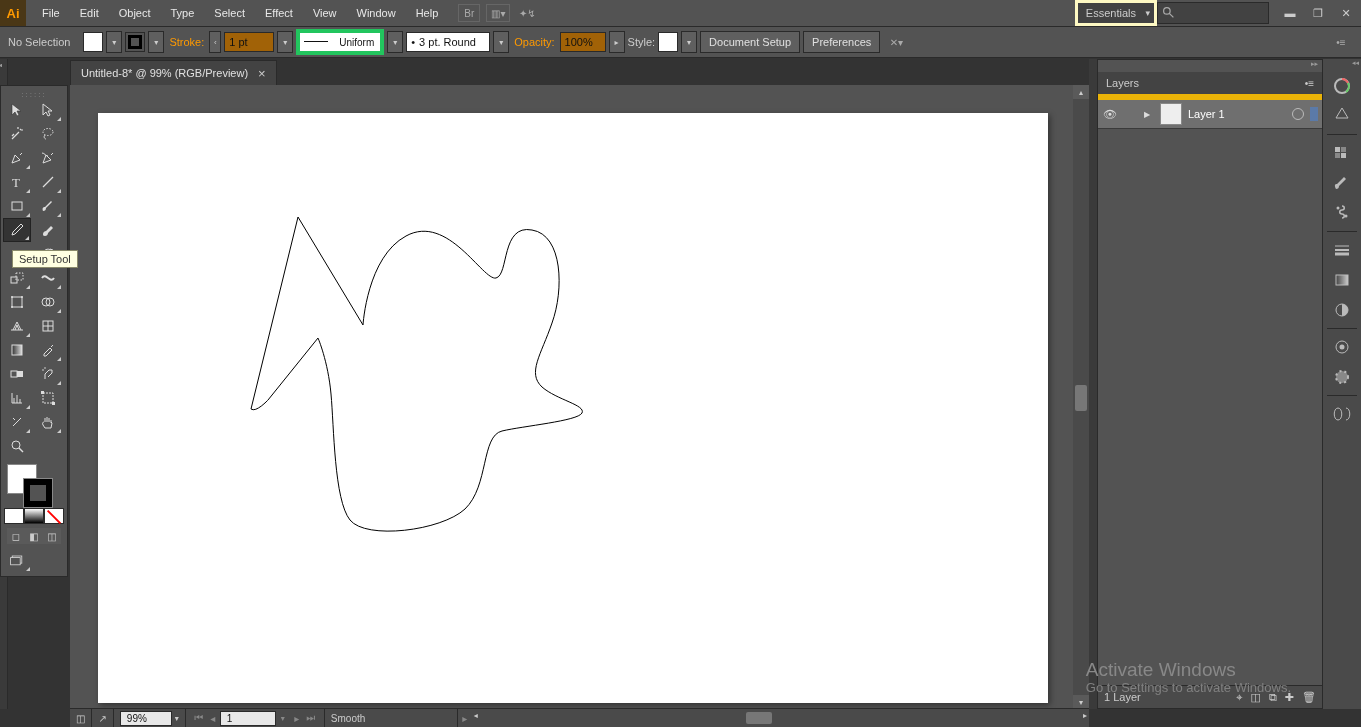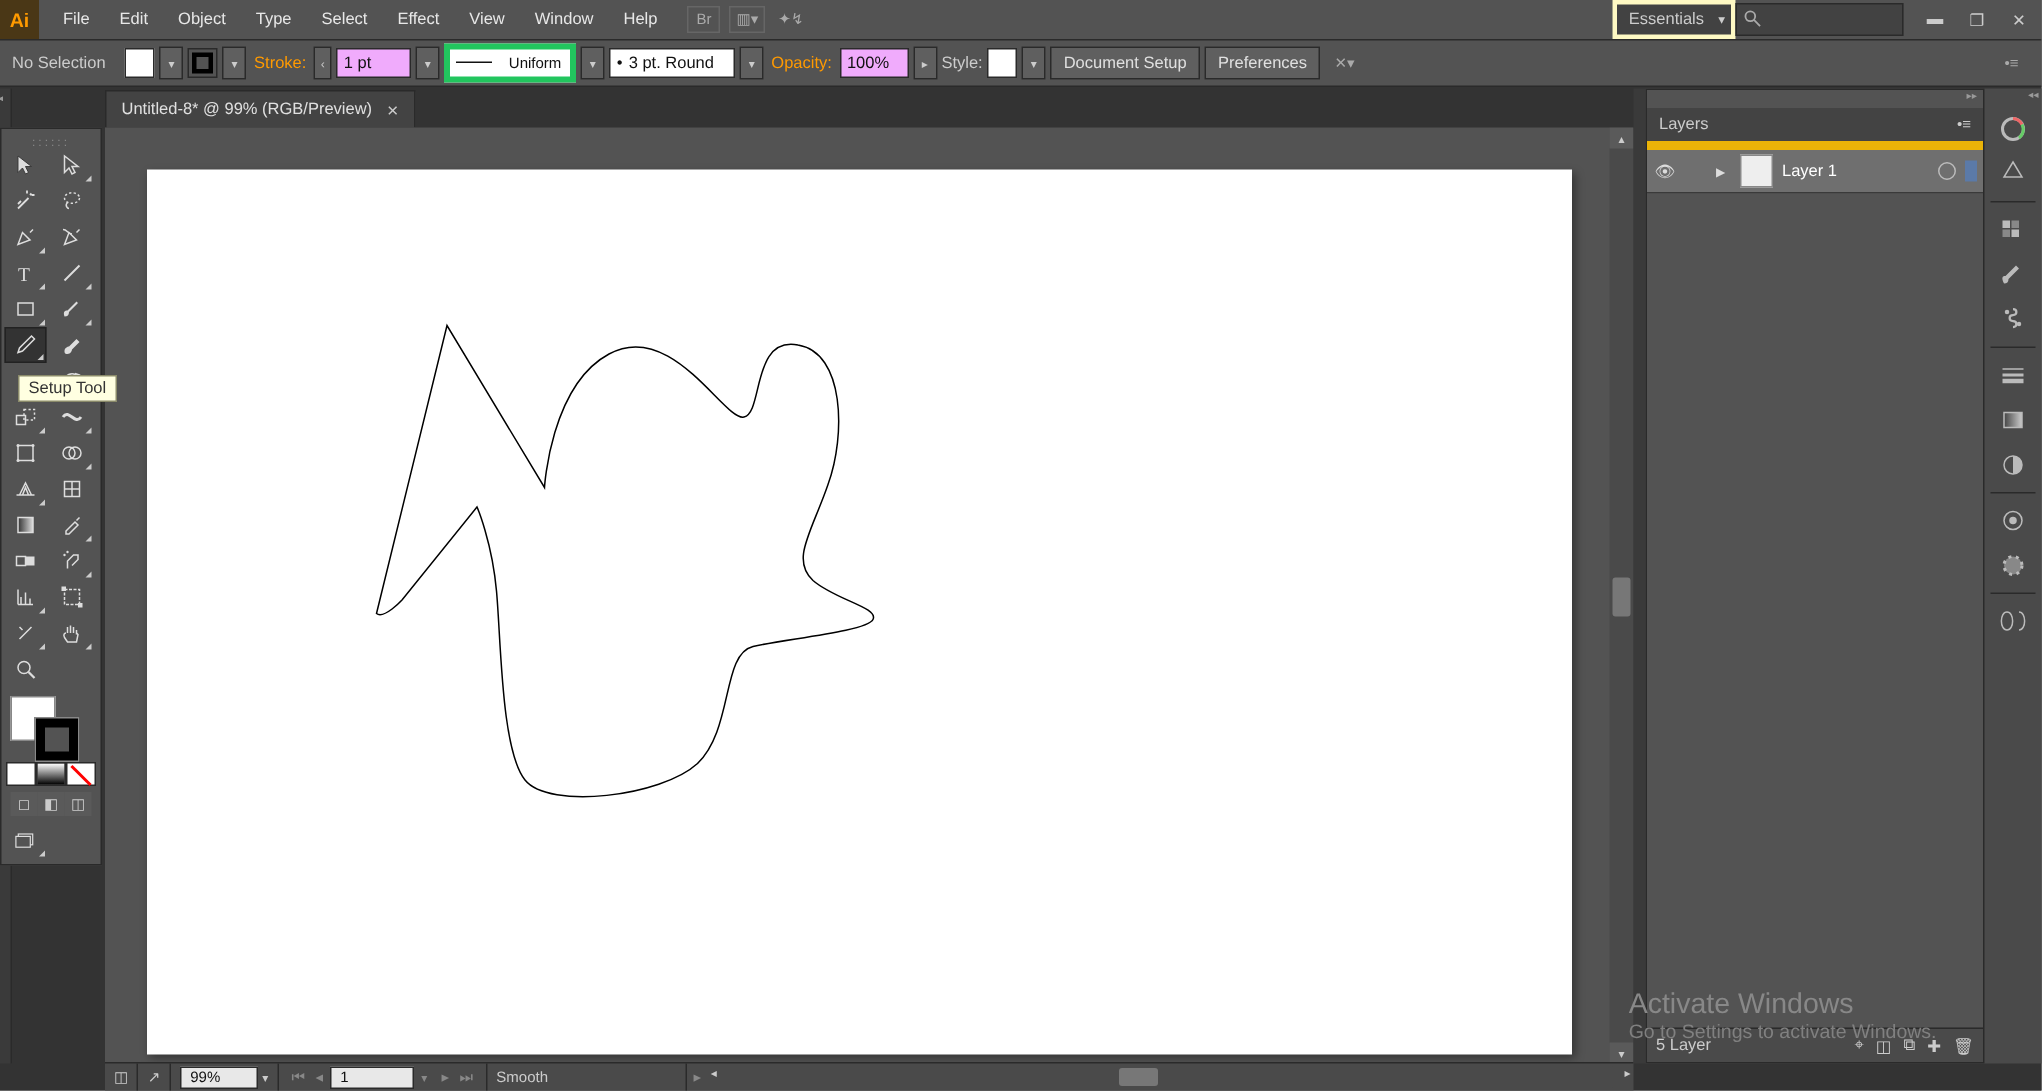--- a/index.html
+++ b/index.html
@@ -8,21 +8,21 @@
   .menu-item{padding:0 10px;height:26px;line-height:26px;color:#e8e8e8;cursor:default}
   .top-right{position:absolute;right:0;top:0;display:flex;align-items:center;height:26px}
   .workspace-switch{background:#424242;border:3px solid #fef9c3;height:20px;padding:0 18px 0 8px;line-height:20px;margin-right:0;position:relative}
   .workspace-switch:after{content:"▾";position:absolute;right:4px;top:0;font-size:9px;color:#ccc}
   .search-box{background:#424242;border:1px solid #2a2a2a;height:20px;width:110px;margin-right:8px;position:relative}
   .search-box svg{position:absolute;left:4px;top:3px}
   .win-ctrl{width:26px;height:18px;display:flex;align-items:center;justify-content:center;color:#ccc;margin-right:2px}
   .control-bar{height:30px;background:#535353;border-top:1px solid #2a2a2a;border-bottom:1px solid #2a2a2a;display:flex;align-items:center;padding:0 8px;gap:3px;position:relative}
   .ctrl-label{color:#ff9a00;font-size:11px;margin:0 2px}
   .ctrl-btn{background:#5f5f5f;border:1px solid #2a2a2a;height:20px;padding:0 8px;line-height:20px;color:#e0e0e0}
-  .ctrl-field{background:#f0abfc;border:1px solid #2a2a2a;height:18px;color:#111;padding:0 4px;display:flex;align-items:center}
+  .ctrl-field{background:#a16207;border:1px solid #2a2a2a;height:18px;color:#111;padding:0 4px;display:flex;align-items:center}
   .ctrl-drop{background:#5f5f5f;border:1px solid #2a2a2a;width:14px;height:20px;display:flex;align-items:center;justify-content:center;font-size:8px;color:#ccc}
   .swatch{width:18px;height:18px;border:1px solid #2a2a2a}
   .stroke-line{width:80px;height:18px;background:#fff;border:4px solid #22c55e;display:flex;align-items:center;justify-content:center;color:#111;font-size:10px;position:relative}
   .stroke-line:before{content:"";position:absolute;left:4px;right:52px;top:8px;border-top:1px solid #111}
   
   .doc-tab-row{position:absolute;left:70px;top:59px;height:26px;display:flex;align-items:flex-end}
   .doc-tab{background:#434343;border:1px solid #2a2a2a;border-bottom:none;height:24px;padding:0 10px;display:flex;align-items:center;gap:10px;color:#e0e0e0}
   .doc-tab .close{color:#ccc;font-size:13px}
   .left-strip{position:absolute;left:0;top:59px;width:7px;bottom:18px;background:#3a3a3a;border-right:1px solid #2a2a2a}
   .left-strip:before{content:"◂◂";position:absolute;top:2px;left:-1px;font-size:6px;letter-spacing:-3px;color:#999}
@@ -416,21 +416,21 @@
   <div class="layer-row">
     <span class="eye">👁</span>
     <span class="lock"></span>
     <span class="tw">▶</span>
     <span class="thumb"></span>
     <span class="name">Layer 1</span>
     <span class="ring"></span>
     <span style="width:8px;height:14px;background:#5b7aa8"></span>
   </div>
   <div class="layers-foot">
-    <span>5 Layer</span>
+    <span>1 Layer</span>
     <span class="sp"></span>
     <span>⌖</span>
     <span>◫</span>
     <span>⧉</span>
     <span>✚</span>
     <span>🗑</span>
   </div>
 </div>
 
 <div class="right-dock">

